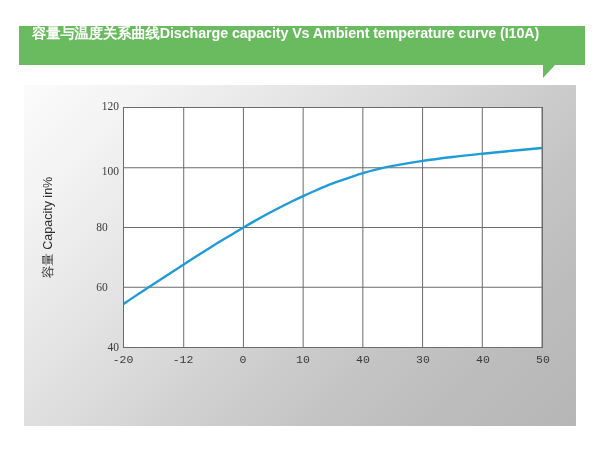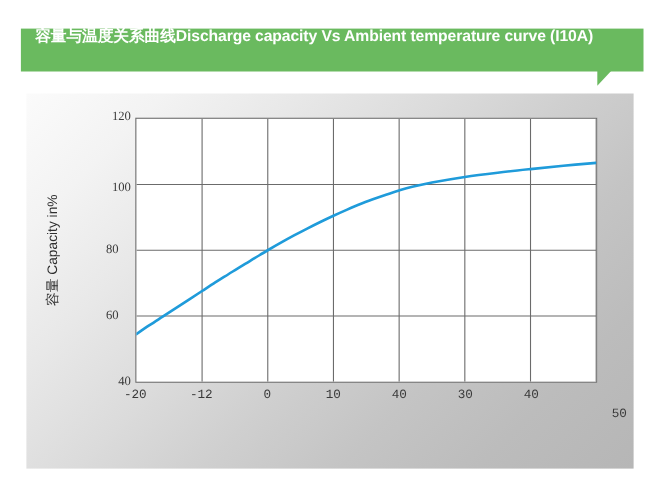--- a/index.html
+++ b/index.html
@@ -194,18 +194,18 @@
     </div>
 
     <div id="x-labels">
         <div class="xlabel" style="left: 0px; top: 0px;">-20</div>
         <div class="xlabel" style="left: 60px; top: 0px;">-12</div>
         <div class="xlabel" style="left: 120px; top: 0px;">0</div>
         <div class="xlabel" style="left: 180px; top: 0px;">10</div>
         <div class="xlabel" style="left: 240px; top: 0px;">40</div>
         <div class="xlabel" style="left: 300px; top: 0px; text-align: center;">30</div>
         <div class="xlabel" style="left: 360px; top: 0px;">40</div>
-        <div class="xlabel" style="left: 440px; top: 0px; margin-top: 17px;">50</div>
+        <div class="xlabel" style="left: 420px; top: 0px;">50</div>
       </div>
 
 
   </div>
 </div>
 
 </body></html>

